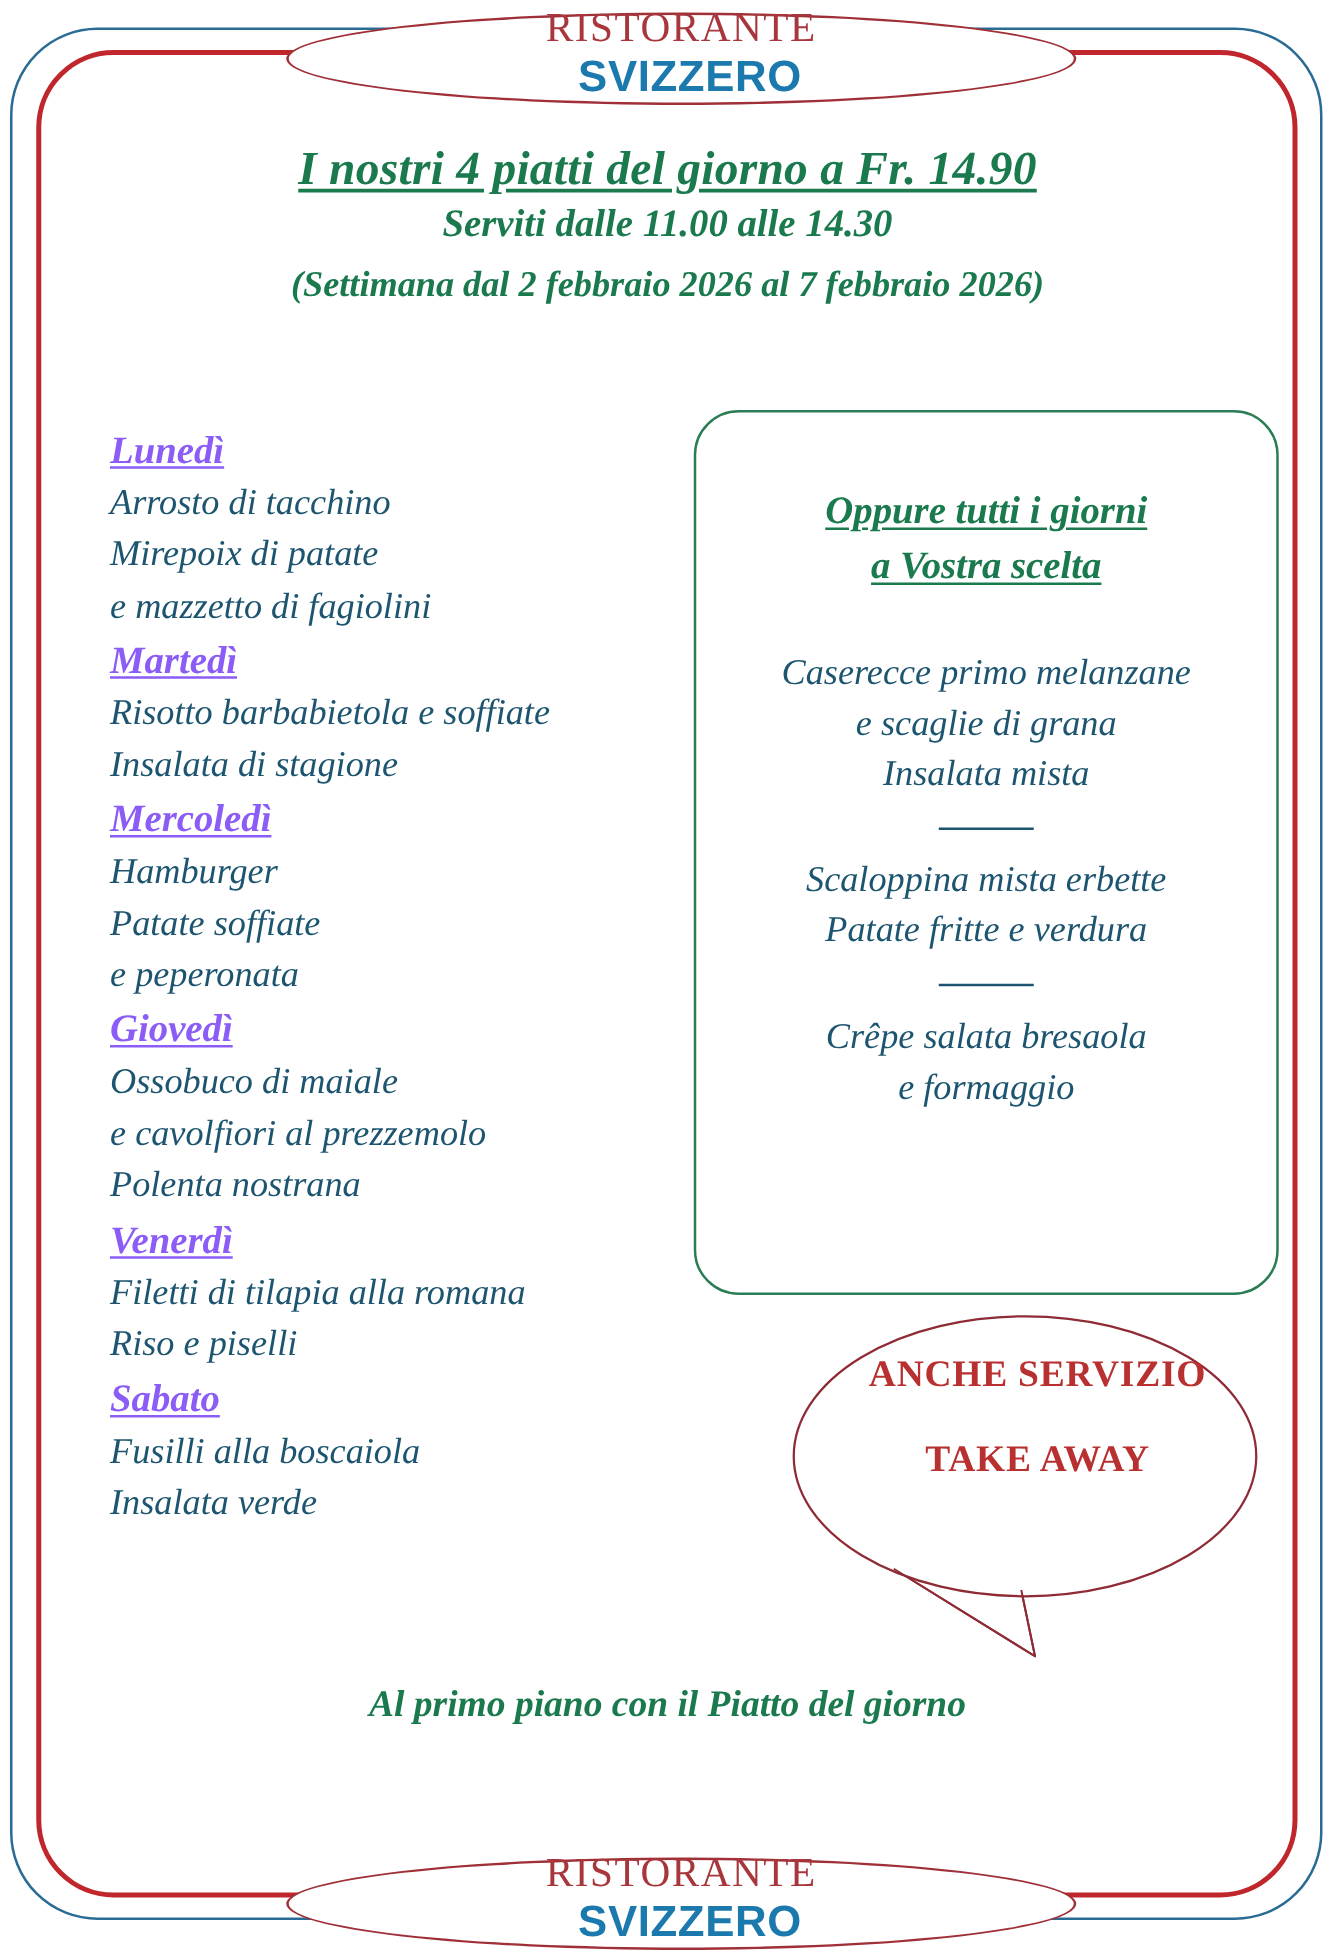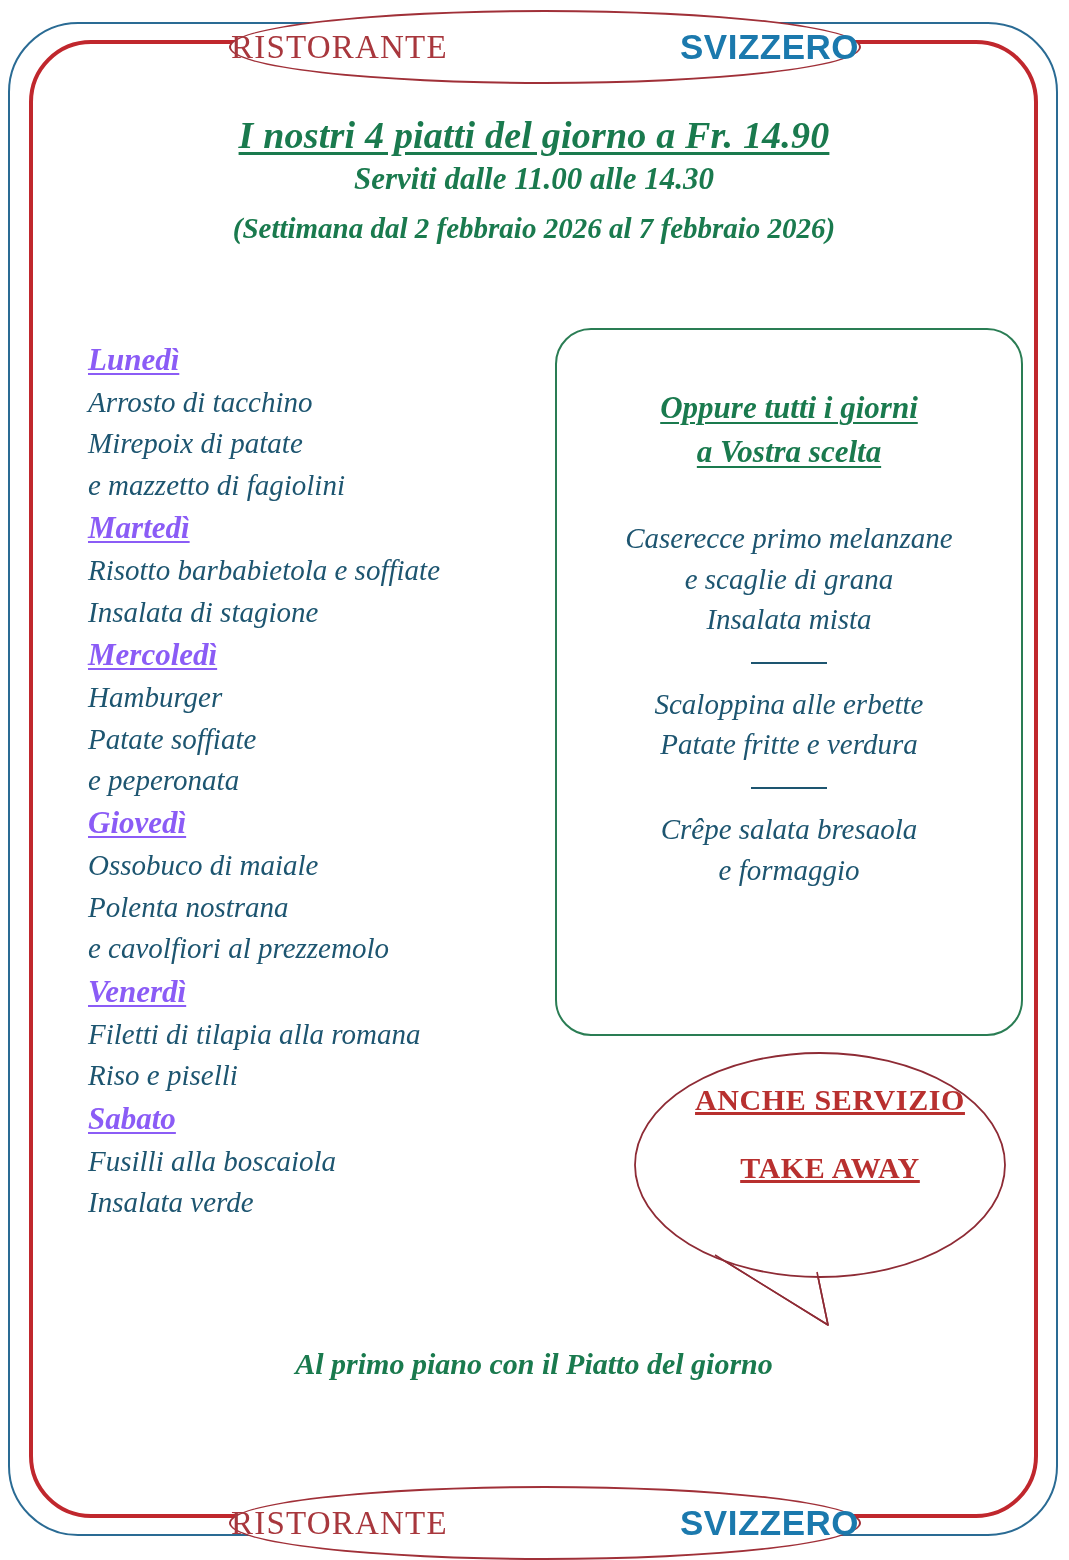--- a/index.html
+++ b/index.html
@@ -45,23 +45,24 @@
     position: absolute;
     left: 229px;
     width: 632px;
     height: 74px;
     border: 2px solid #a03038;
     border-radius: 50%;
     background: #ffffff;
     box-sizing: border-box;
     display: flex;
     align-items: center;
-    justify-content: space-between;
+    justify-content: flex-end;
     letter-spacing: 0.5px;
     white-space: nowrap;
+    flex-direction: column;
   }
   #logo-top    { top: 10px; }
   #logo-bottom { top: 1486px; }
 
   .logo-ristorante {
     font-family: "Liberation Serif", "DejaVu Serif", serif;
     font-size: 33px;
     color: #a8373d;
     letter-spacing: 1.2px;
   }
@@ -198,21 +199,20 @@
     left: 645px;
     top: 1085px;
     width: 370px;
     text-align: center;
     color: #b8302f;
     font-family: "Liberation Serif", "DejaVu Serif", serif;
     font-weight: bold;
     font-size: 30px;
     letter-spacing: 0.6px;
     line-height: 1.0;
-    text-decoration: underline;
   }
   #bubble-line2 { margin-top: 38px; }
 
   
   #footer-note {
     position: absolute;
     left: 60px;
     top: 1342px;
     width: 948px;
     text-align: center;
@@ -258,22 +258,22 @@
   <div class="day-block">
     <div class="day-name">Mercoledì</div>
     <div class="dish">Hamburger</div>
     <div class="dish">Patate soffiate</div>
     <div class="dish">e peperonata</div>
   </div>
 
   <div class="day-block">
     <div class="day-name">Giovedì</div>
     <div class="dish">Ossobuco di maiale</div>
+    <div class="dish">e cavolfiori al prezzemolo</div>
     <div class="dish">Polenta nostrana</div>
-    <div class="dish">e cavolfiori al prezzemolo</div>
   </div>
 
   <div class="day-block">
     <div class="day-name">Venerdì</div>
     <div class="dish">Filetti di tilapia alla romana</div>
     <div class="dish">Riso e piselli</div>
   </div>
 
   <div class="day-block">
     <div class="day-name">Sabato</div>
@@ -293,21 +293,21 @@
 
   <div class="option" id="option-1">
     <div class="opt-line">Caserecce primo melanzane</div>
     <div class="opt-line">e scaglie di grana</div>
     <div class="opt-line">Insalata mista</div>
   </div>
 
   <div class="divider"></div>
 
   <div class="option">
-    <div class="opt-line">Scaloppina alle erbette</div>
+    <div class="opt-line">Scaloppina mista erbette</div>
     <div class="opt-line">Patate fritte e verdura</div>
   </div>
 
   <div class="divider"></div>
 
   <div class="option">
     <div class="opt-line">Crêpe salata bresaola</div>
     <div class="opt-line">e formaggio</div>
   </div>
 

